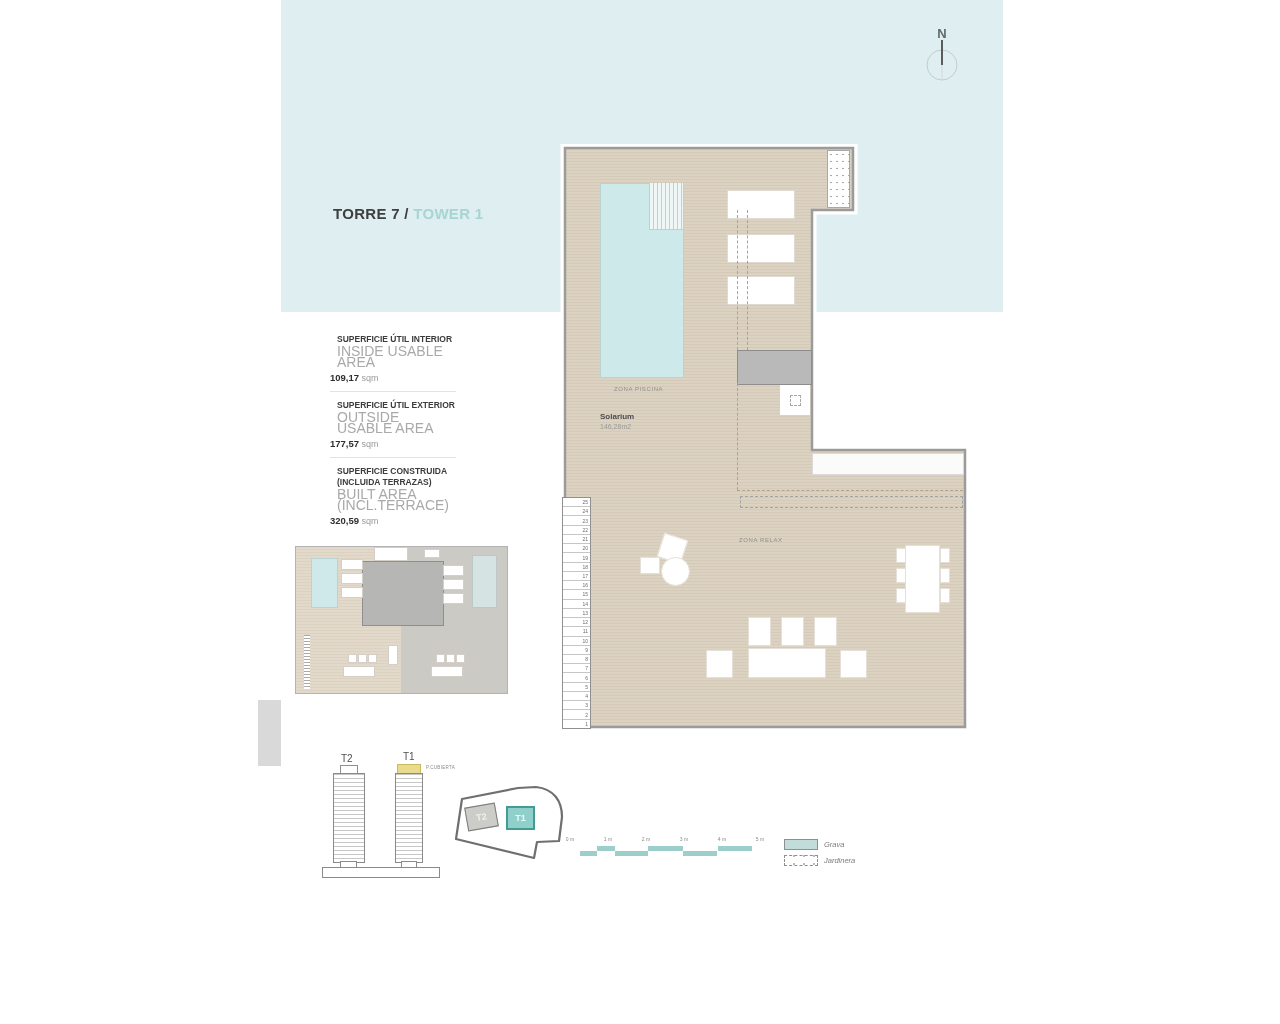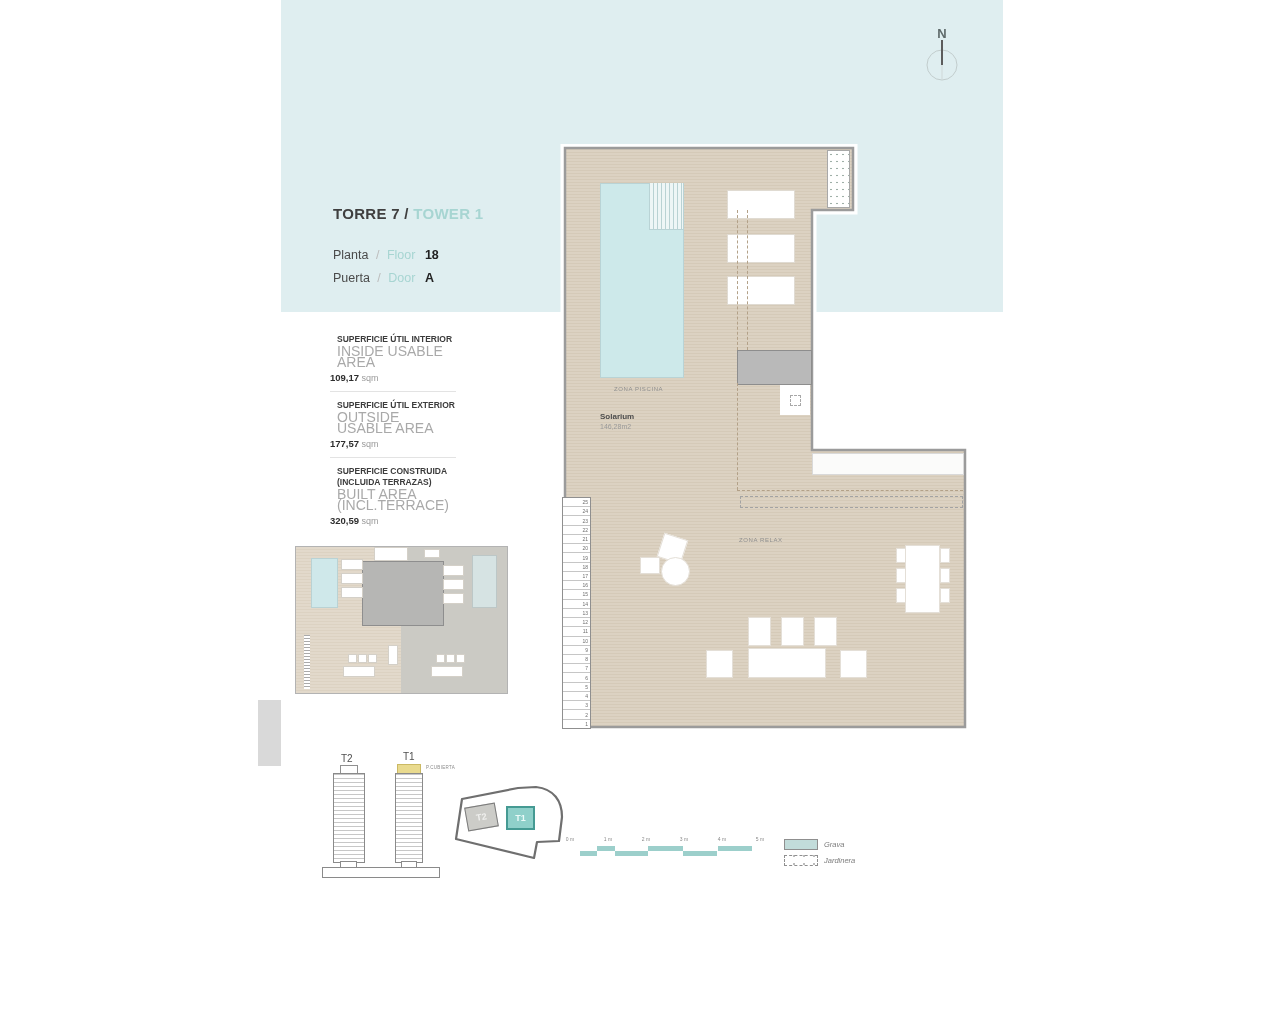--- a/index.html
+++ b/index.html
@@ -113,34 +113,20 @@
 <div class="page">
 
   <div class="abs cyan-panel"></div>
   <div class="abs left-sliver"></div>
 
   <div class="abs title-block">
     <div class="title-line">
       <span>TORRE 7</span>
       <span>/</span>
       <span class="t-teal">TOWER 1</span>
-    </div>
-    <div class="rows">
-      <div class="info-row">
-        <span>Planta</span>
-        <span class="slash">/</span>
-        <span class="en">Floor</span>
-        <span class="val">18</span>
-      </div>
-      <div class="info-row">
-        <span>Puerta</span>
-        <span class="slash">/</span>
-        <span class="en">Door</span>
-        <span class="val">A</span>
-      </div>
     </div>
   </div>
 
   <div class="abs areas">
     <div class="area-item">
       <div class="a-es">SUPERFICIE ÚTIL INTERIOR</div>
       <div class="a-es"></div>
       <div class="a-en">INSIDE USABLE AREA</div>
       <div class="a-val">
         <span class="num">109,17</span>

